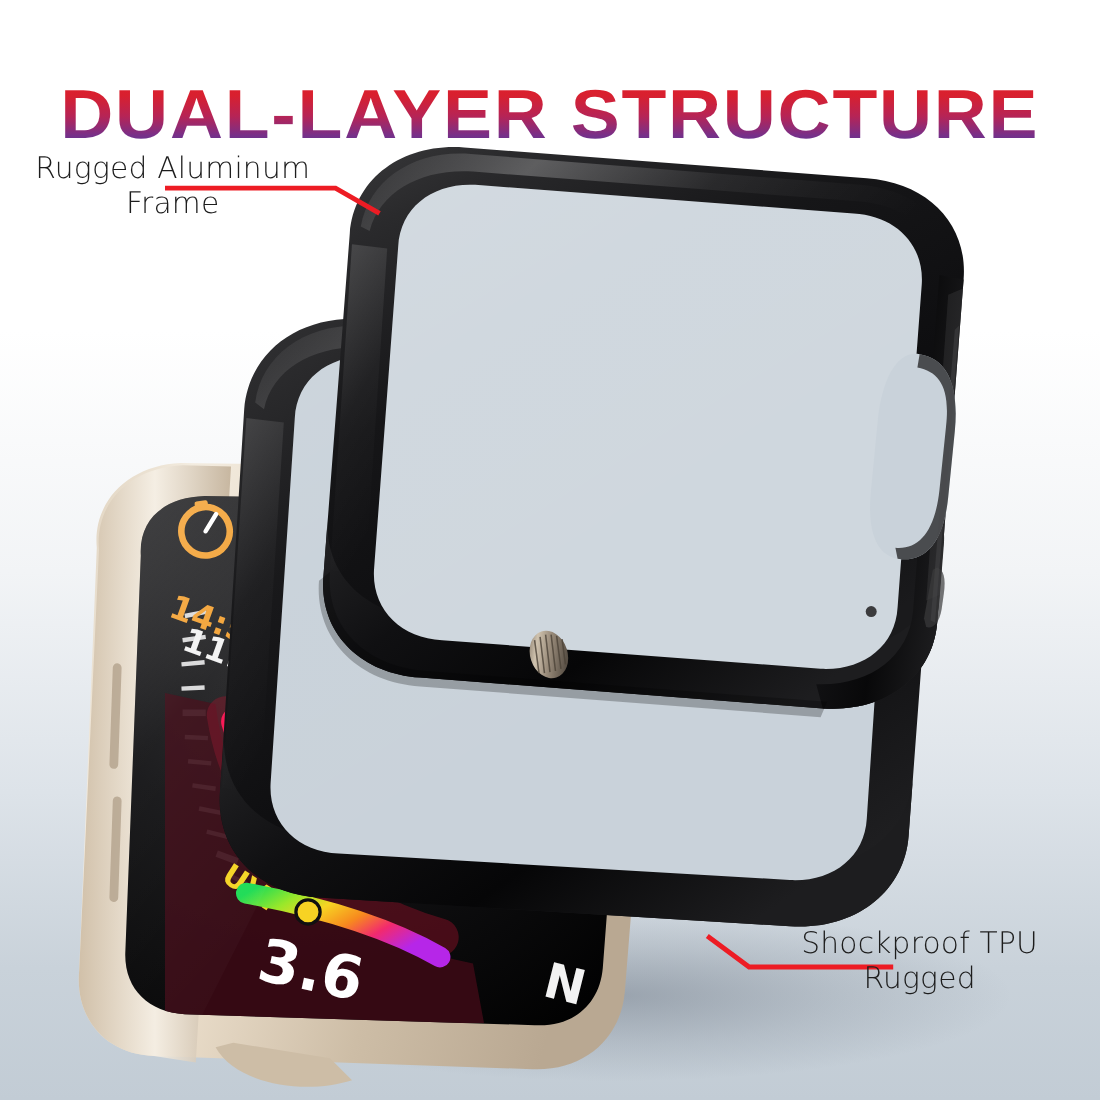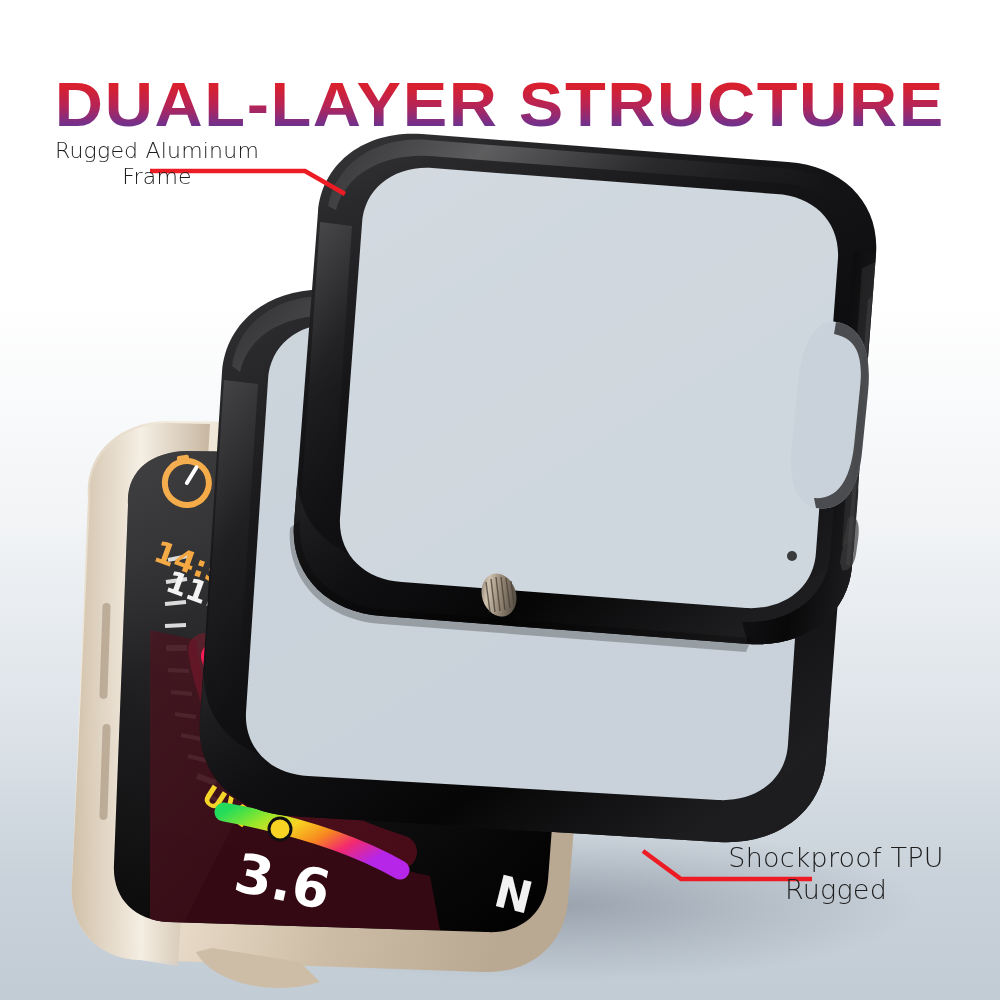--- a/index.html
+++ b/index.html
@@ -33,21 +33,21 @@
   
   .callout{
     position:absolute;
     font-family:"DejaVu Sans","Liberation Sans",sans-serif;
     font-weight:300;
     color:#1d1d1d;
     line-height:1.18;
     letter-spacing:0.2px;
     white-space:pre-line;
   }
-  #callout-frame{ left:26px; top:138px; font-size:22px; text-align:center; width:262px; }
+  #callout-frame{ left:26px; top:138px; font-size:27px; text-align:center; width:262px; }
   #callout-bumper{ left:700px; top:842px; font-size:27px; text-align:center; width:272px; }
 
   .leader{ position:absolute; overflow:visible; }
 
   
   #stage{ position:absolute; left:0; top:0; width:1000px; height:1000px; }
   #stage svg{ display:block; }
 </style>
 </head>
 <body>

